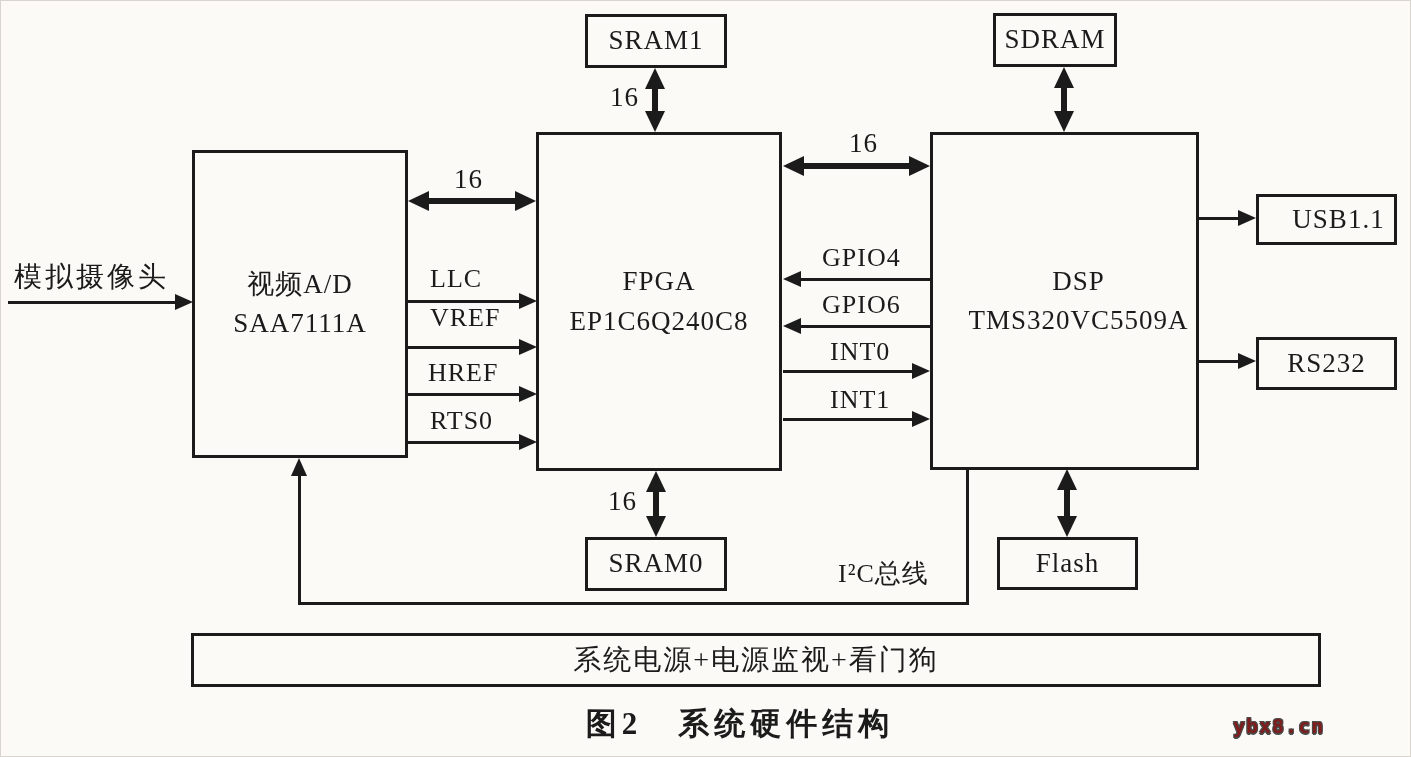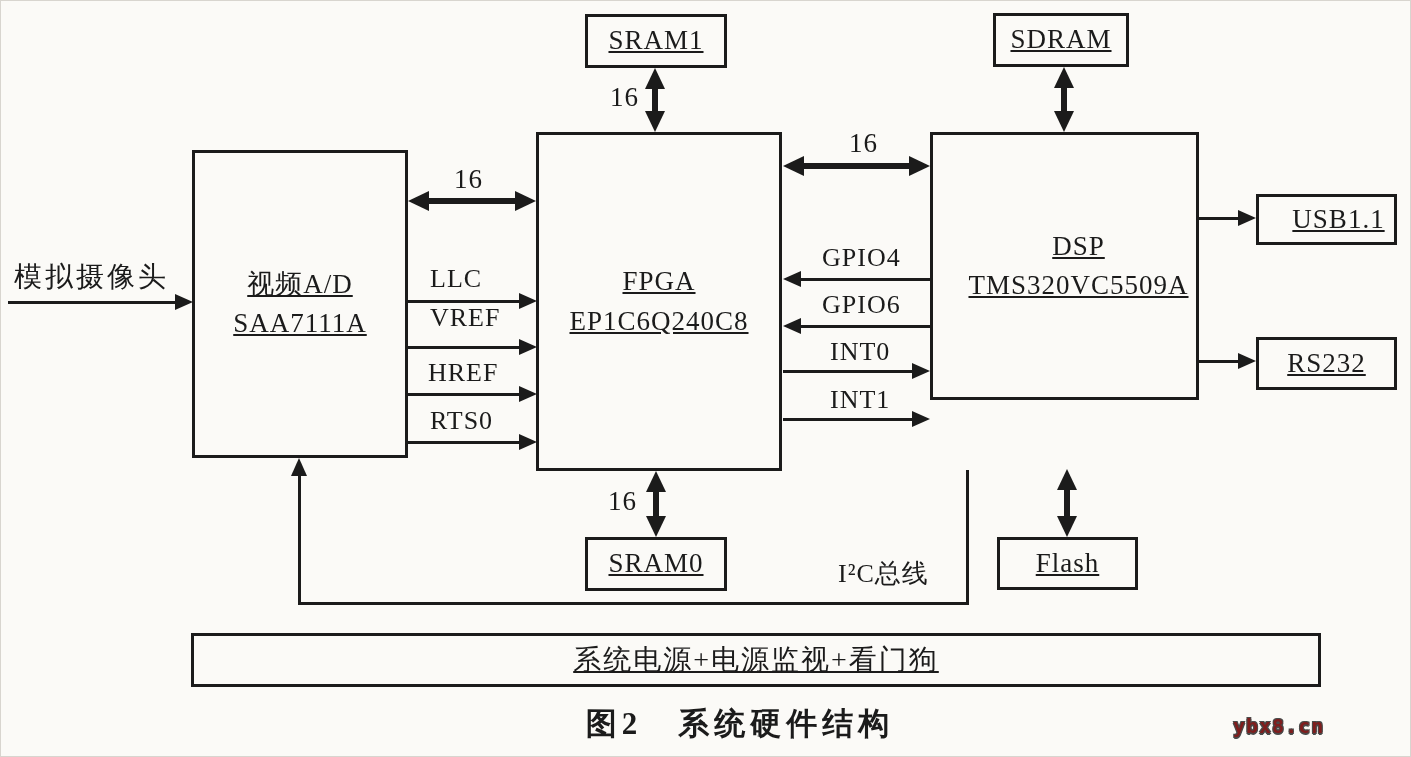--- a/index.html
+++ b/index.html
@@ -25,29 +25,28 @@
     position:absolute;
     border:3px solid var(--ink);
     display:flex;
     flex-direction:column;
     align-items:center;
     justify-content:center;
     text-align:center;
     box-sizing:border-box;
     background:var(--paper);
     line-height:1.45;
-    text-decoration:underline;
   }
   .box .bl{font-size:27px;letter-spacing:1px;white-space:nowrap;}
   
   .b-video {left:192px; top:150px; width:216px; height:308px;}
   .b-fpga  {left:536px; top:132px; width:246px; height:339px;}
-  .b-dsp   {left:930px; top:132px; width:269px; height:268px;padding-left:28px;}
+  .b-dsp   {left:930px; top:132px; width:269px; height:338px;padding-left:28px;}
   .b-sram1 {left:585px; top:14px;  width:142px; height:54px;}
-  .b-sdram {left:993px; top:13px;  width:136px; height:54px;}
+  .b-sdram {left:993px; top:13px;  width:124px; height:54px;}
   .b-sram0 {left:585px; top:537px; width:142px; height:54px;}
   .b-flash {left:997px; top:537px; width:141px; height:53px;}
   .b-usb   {left:1256px;top:194px; width:141px; height:51px;padding-left:24px;}
   .b-rs232 {left:1256px;top:337px; width:141px; height:53px;}
   .b-power {left:191px; top:633px; width:1130px;height:54px;}
   .b-power .bl{font-size:28px;letter-spacing:2px;}
   
   .hline,.vline{position:absolute;background:var(--ink);}
   .hline{height:3px;}
   .vline{width:3px;}

